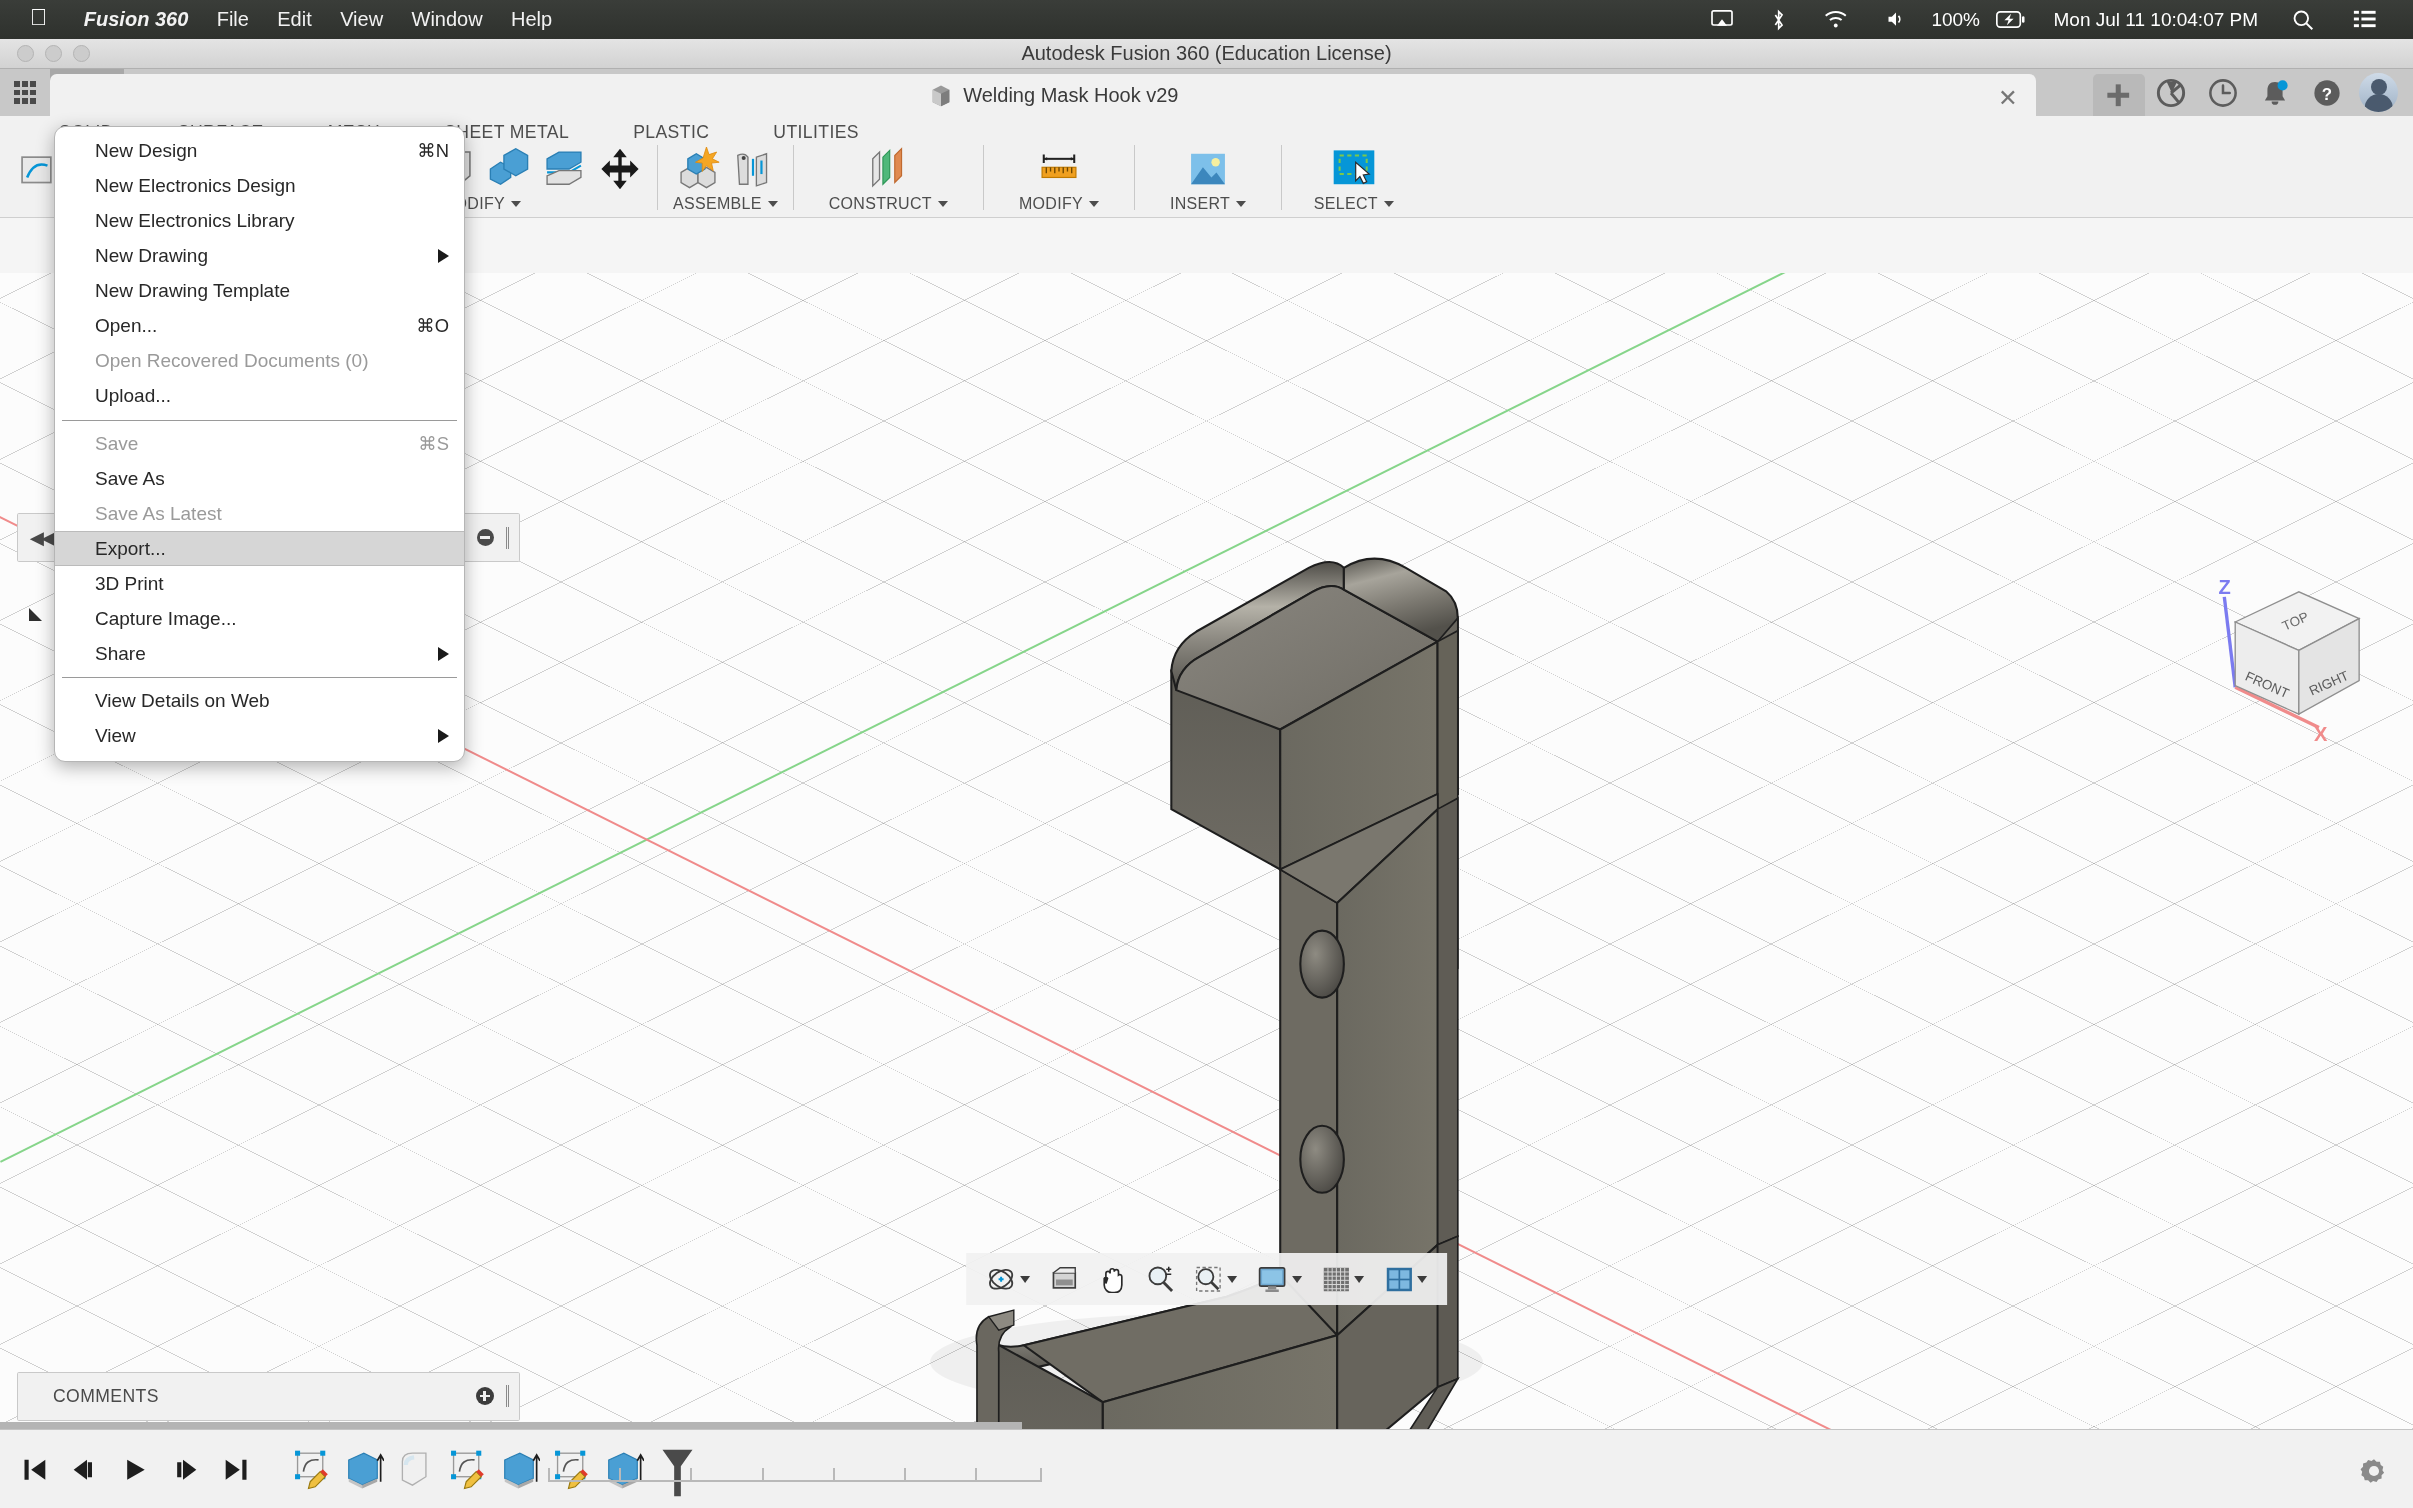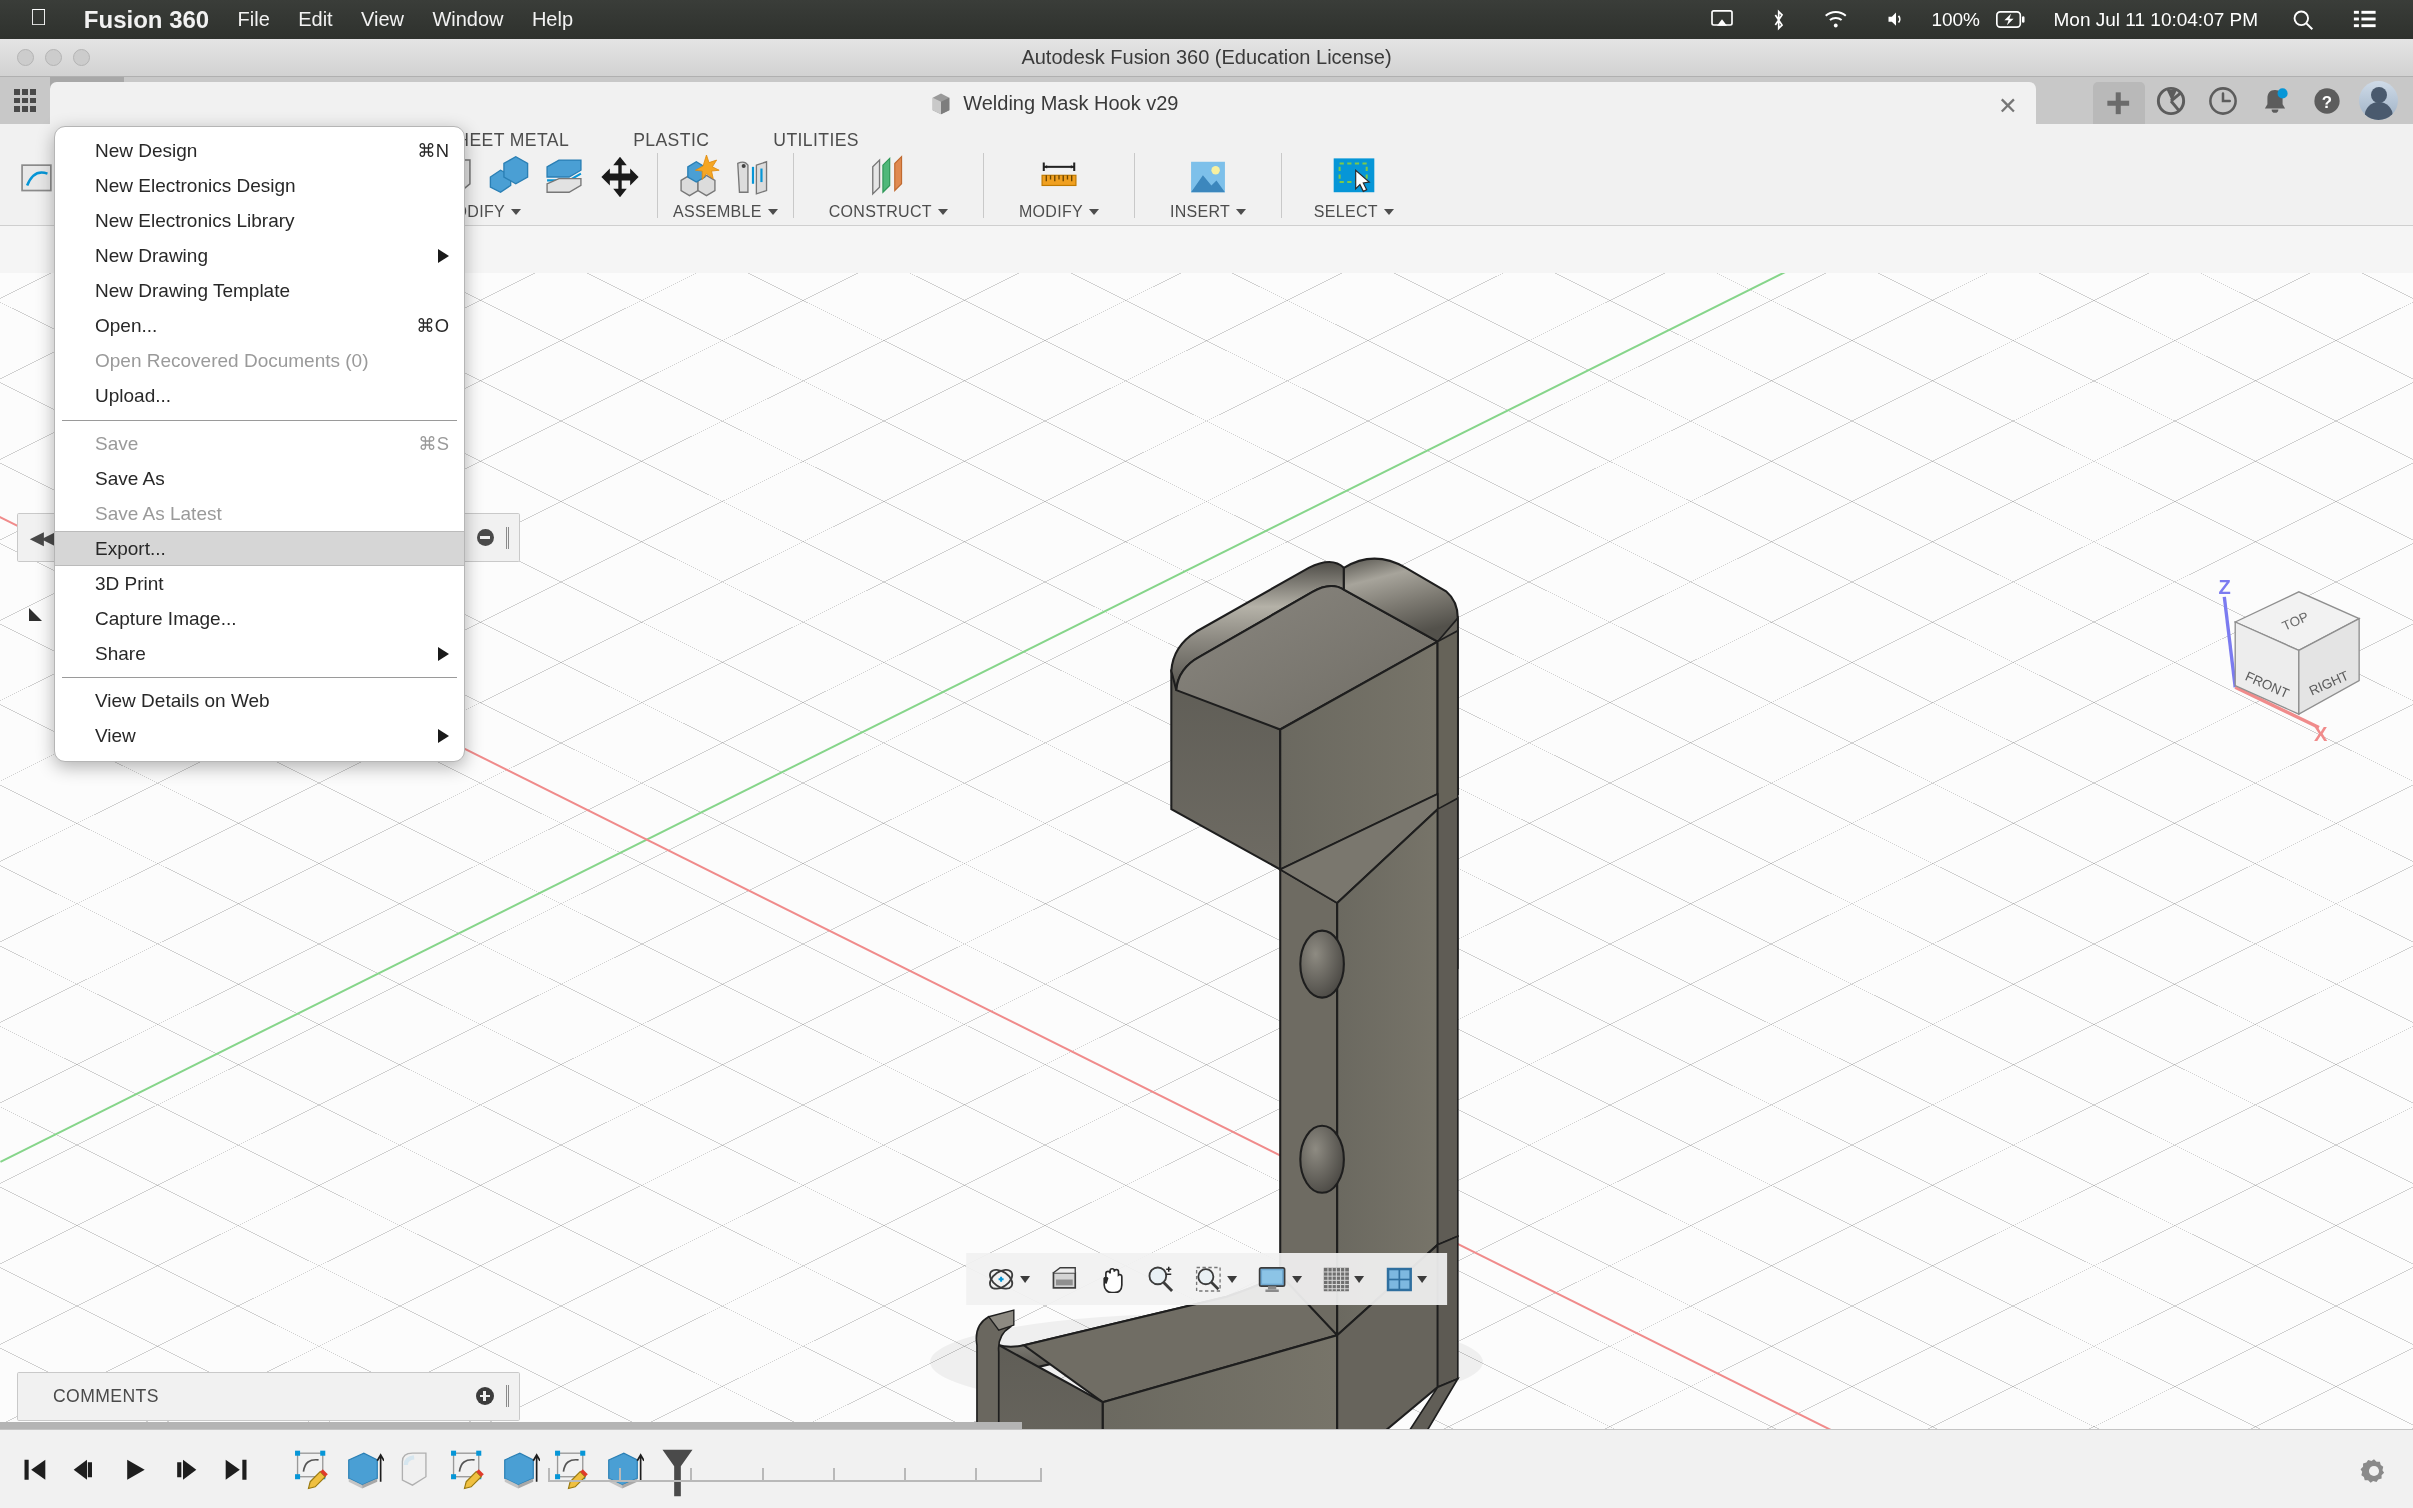--- a/index.html
+++ b/index.html
@@ -25,38 +25,38 @@
     font-size: 23.5px; line-height: 1;
     color: #fff;
     position: relative; top: -1.7px;
   }
   .mb-item {
     font-size: 20px;
     padding: 0 14.2px;
     color: #f2f2f2;
     white-space: nowrap;
   }
-  .mb-item.bold { font-weight: bold; font-size: 24px; }
+  .mb-item.bold { font-weight: bold; font-size: 20px; font-style: italic; }
   .mb-right {
     margin-left: auto; display: flex; align-items: center;
     padding-right: 23.5px; gap: 12px; justify-content: space-between;
   }
   .mb-status { padding: 0 13.4px; display:flex; align-items:center; justify-content:center; }
   .mb-clock { font-size: 19px; color:#fff; white-space: nowrap; padding: 0 8.4px;}
   .battpct { font-size: 19px; color:#fff; margin-right:4.2px;}
 
   
   #app-window {
     position: absolute; top: 39px; left: 0;
     width: 2413px; height: 1470px;
     background: #f5f5f5;
   }
   #win-titlebar {
     position: relative;
-    height: 38px;
+    height: 30px;
     background: linear-gradient(180deg,#e4e4e4 0%,#d2d2d2 100%);
     border-bottom: 0.8px solid #b0b0b0;
     display: flex; align-items: center;
   }
   .traffic {
     display: flex; gap: 11px; margin-left: 17px;
   }
   .tl { width: 17px; height: 17px; border-radius: 50%;
         background: #ccc; border: 0.8px solid #b4b4b4; }
   #win-title {

